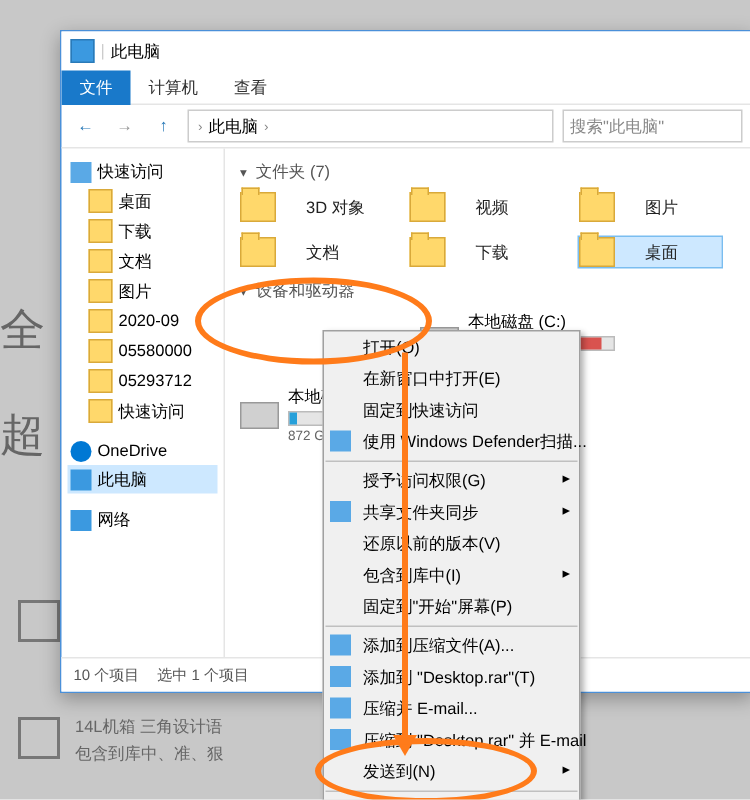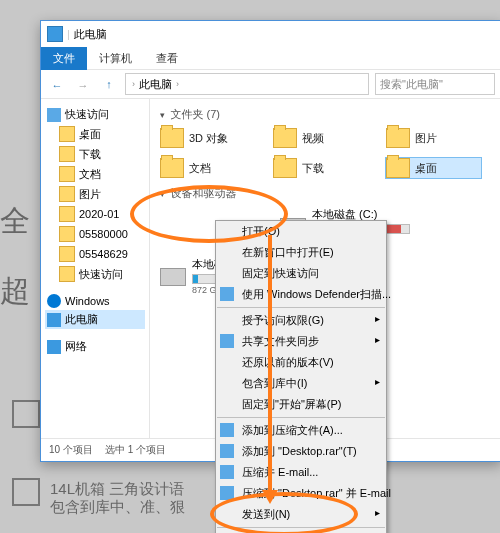--- a/index.html
+++ b/index.html
@@ -1,16 +1,16 @@
 <!DOCTYPE html>
 <html><head>
 <meta charset="utf-8">
 <style>
 body{margin:0;font-family:"Microsoft YaHei",Segoe UI,sans-serif;font-size:11px;background:#c8c8c8;overflow:hidden;width:500px;height:533px;position:relative}
-.bg-text{position:absolute;color:#666;font-size:15px;line-height:1.4}
+.bg-text{position:absolute;color:#666;font-size:11px;line-height:1.4}
 .window{position:absolute;left:40px;top:20px;width:460px;height:440px;background:#fff;border:1px solid #4a90d9;box-shadow:0 4px 12px rgba(0,0,0,.3)}
 .titlebar{height:26px;background:#fff;display:flex;align-items:center;padding:0 6px;gap:4px}
 .titlebar .ico{width:14px;height:14px;background:#3b99e0;border:1px solid #2a7ab8}
 .sep{color:#ccc}
 .ribbon{height:22px;background:#fff;display:flex;align-items:center;border-bottom:1px solid #e5e5e5}
 .ribbon-tab{padding:4px 12px;color:#333}
 .ribbon-tab.active{background:#1979ca;color:#fff}
 .addrbar{height:28px;display:flex;align-items:center;padding:0 6px;gap:6px;border-bottom:1px solid #e5e5e5}
 .navbtn{width:20px;height:20px;display:flex;align-items:center;justify-content:center;color:#999}
 .navbtn.on{color:#2a7ab8}
@@ -25,21 +25,21 @@
 .ti-ico{width:14px;height:14px;flex:none}
 .ti-star{background:#5aa9e6}
 .ti-fold{background:#ffd86b;border:1px solid #d9a93a}
 .ti-od{background:#0078d4;border-radius:50%}
 .ti-pc{background:#3b99e0}
 .ti-net{background:#3b99e0}
 .main{flex:1;padding:6px 10px;position:relative;overflow:hidden}
 .grp-hdr{color:#555;margin:2px 0 6px;display:flex;align-items:center;gap:6px}
 .grp-hdr .car{font-size:9px}
 .grid{display:flex;flex-wrap:wrap;gap:10px 18px}
-.item{display:flex;align-items:center;gap:5px;width:95px}
+.item{display:flex;align-items:center;gap:20px;width:95px}
 .item.sel{background:#cde8ff;outline:1px solid #7abdf0}
 .fold-ico{width:22px;height:18px;background:#ffd86b;border:1px solid #d9a93a;position:relative;flex:none}
 .fold-ico::before{content:"";position:absolute;top:-4px;left:0;width:10px;height:4px;background:#ffd86b;border:1px solid #d9a93a;border-bottom:none}
 .item-lbl{font-size:11px;color:#222}
 .drv-grp{margin-top:8px}
 .drive{display:flex;align-items:center;gap:6px;width:130px}
 .drv-ico{width:24px;height:16px;background:#d0d0d0;border:1px solid #999;flex:none}
 .bar{height:8px;background:#e5e5e5;border:1px solid #bbb;margin-top:2px}
 .bar-fill{height:100%;background:#26a0da}
 .bar-fill.red{background:#d9534f}
@@ -105,38 +105,38 @@
       <div class="tree-item sub">
           <div class="ti-ico ti-fold"></div>
           <span>文档</span>
         </div>
       <div class="tree-item sub">
           <div class="ti-ico ti-fold"></div>
           <span>图片</span>
         </div>
       <div class="tree-item sub">
           <div class="ti-ico ti-fold"></div>
-          <span>2020-01</span>
+          <span>2020-09</span>
         </div>
       <div class="tree-item sub">
           <div class="ti-ico ti-fold"></div>
           <span>05580000</span>
         </div>
       <div class="tree-item sub">
           <div class="ti-ico ti-fold"></div>
-          <span>05548629</span>
+          <span>05293712</span>
         </div>
       <div class="tree-item sub">
           <div class="ti-ico ti-fold"></div>
           <span>快速访问</span>
         </div>
       <div style="height:8px"></div>
       <div class="tree-item">
           <div class="ti-ico ti-od"></div>
-          <span>Windows</span>
+          <span>OneDrive</span>
         </div>
       <div class="tree-item sel">
           <div class="ti-ico ti-pc"></div>
           <span>此电脑</span>
         </div>
       <div style="height:8px"></div>
       <div class="tree-item">
           <div class="ti-ico ti-net"></div>
           <span>网络</span>
         </div>

